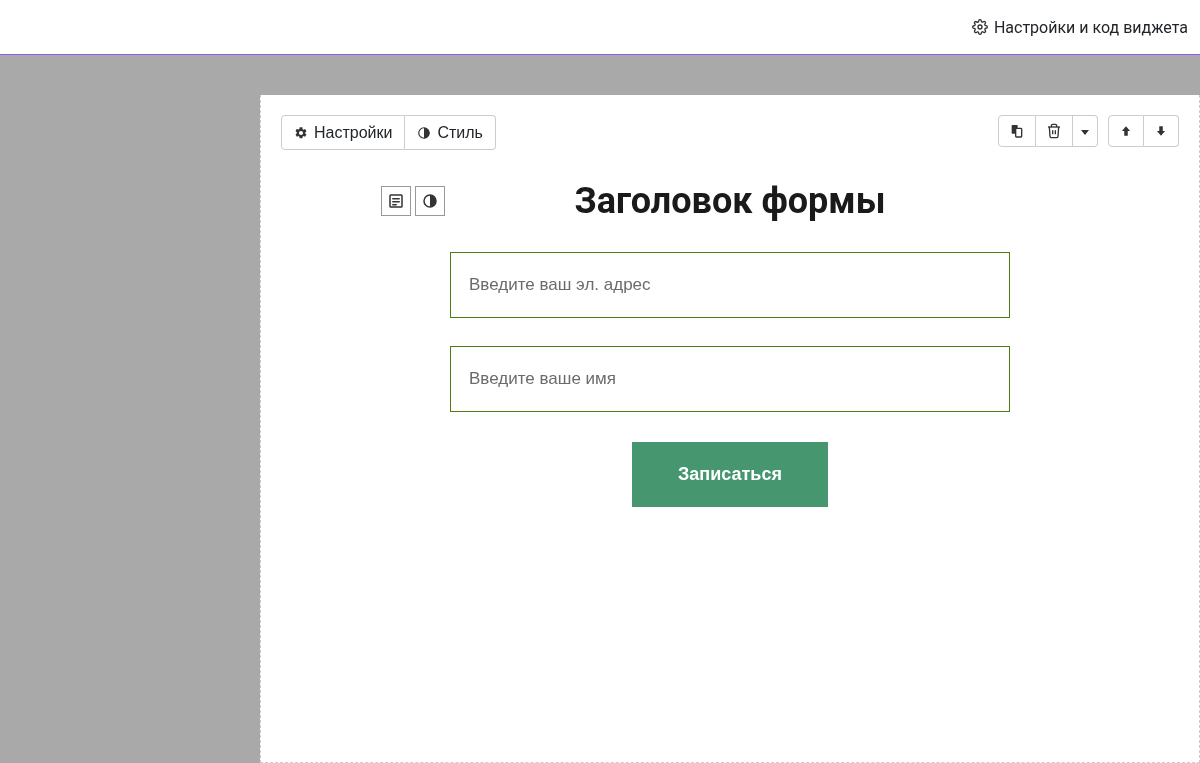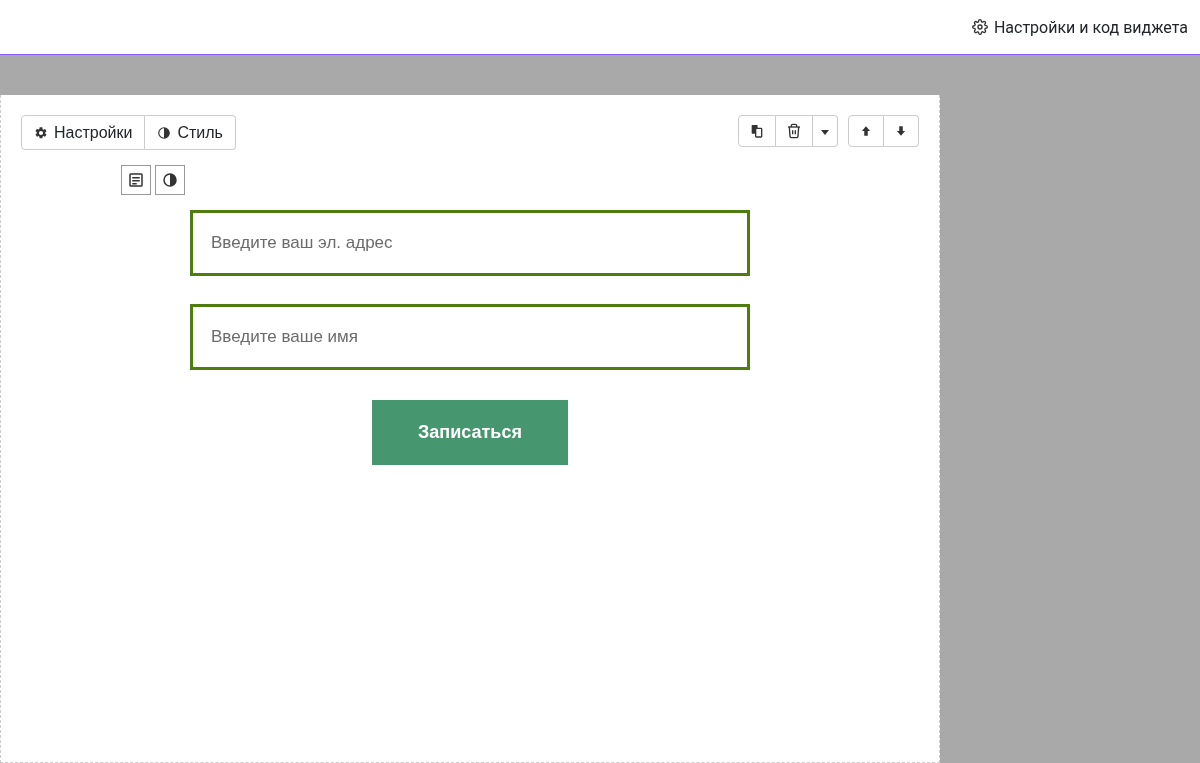--- a/index.html
+++ b/index.html
@@ -30,21 +30,21 @@
       align-items: center;
       gap: 6px;
       cursor: pointer;
     }
     .canvas-area {
       background: #a9a9a9;
       width: 100%;
       height: calc(100% - 55px);
       padding-top: 40px;
       display: flex;
-      justify-content: flex-start;
+      justify-content: flex-end;
     }
     .widget-card {
       background: #ffffff;
       width: 940px;
       min-height: 630px;
       border: 1px dashed #ccc;
       border-top: none;
       padding: 20px;
       position: relative;
     }
@@ -130,21 +130,21 @@
       margin-left: 4px;
     }
     .form-title {
       font-size: 36px;
       font-weight: 700;
       color: #1a1a1a;
     }
     .form-field {
       width: 560px;
       height: 66px;
-      border: 3px solid #4d7c0f;
+      border: 1px solid #4d7c0f;
       padding: 0 18px;
       font-size: 17px;
       color: #333;
       margin-bottom: 28px;
       outline: none;
     }
     .form-field::placeholder {
       color: #6b6b6b;
     }
     .submit-btn {
@@ -266,20 +266,21 @@
           </div>
           <div class="mini-btn">
             <span>
               <svg width="18" height="18" viewBox="0 0 24 24">
                 <circle cx="12" cy="12" r="8" fill="none" stroke="#333" stroke-width="2"></circle>
                 <path d="M12 4 A8 8 0 0 1 12 20 Z" fill="#333"></path>
               </svg>
             </span>
           </div>
         </div>
+        <h1 class="form-title">Заголовок формы</h1>
       </div>
 
       <input type="text" class="form-field" placeholder="Введите ваш эл. адрес" style="">
       <input type="text" class="form-field" placeholder="Введите ваше имя" style="">
 
       <button class="submit-btn">
         <span>Записаться</span>
       </button>
     </div>
 

